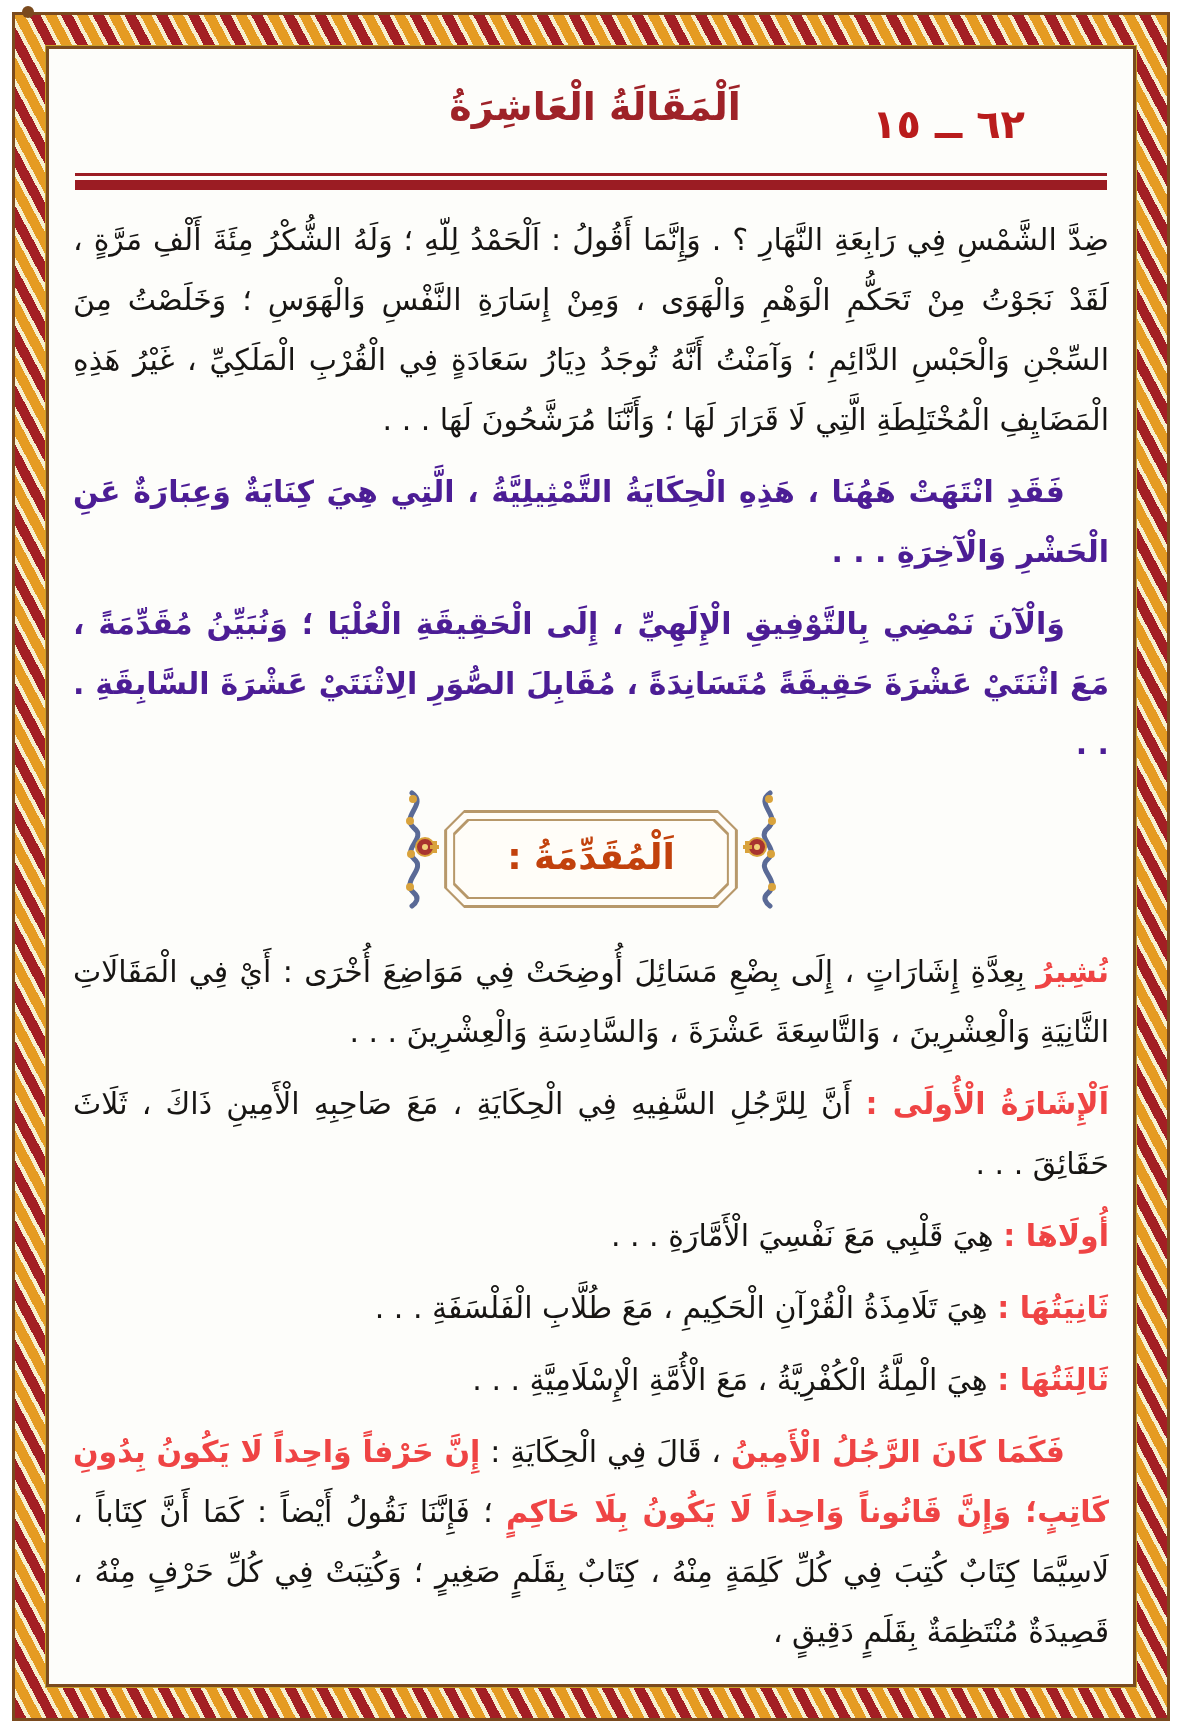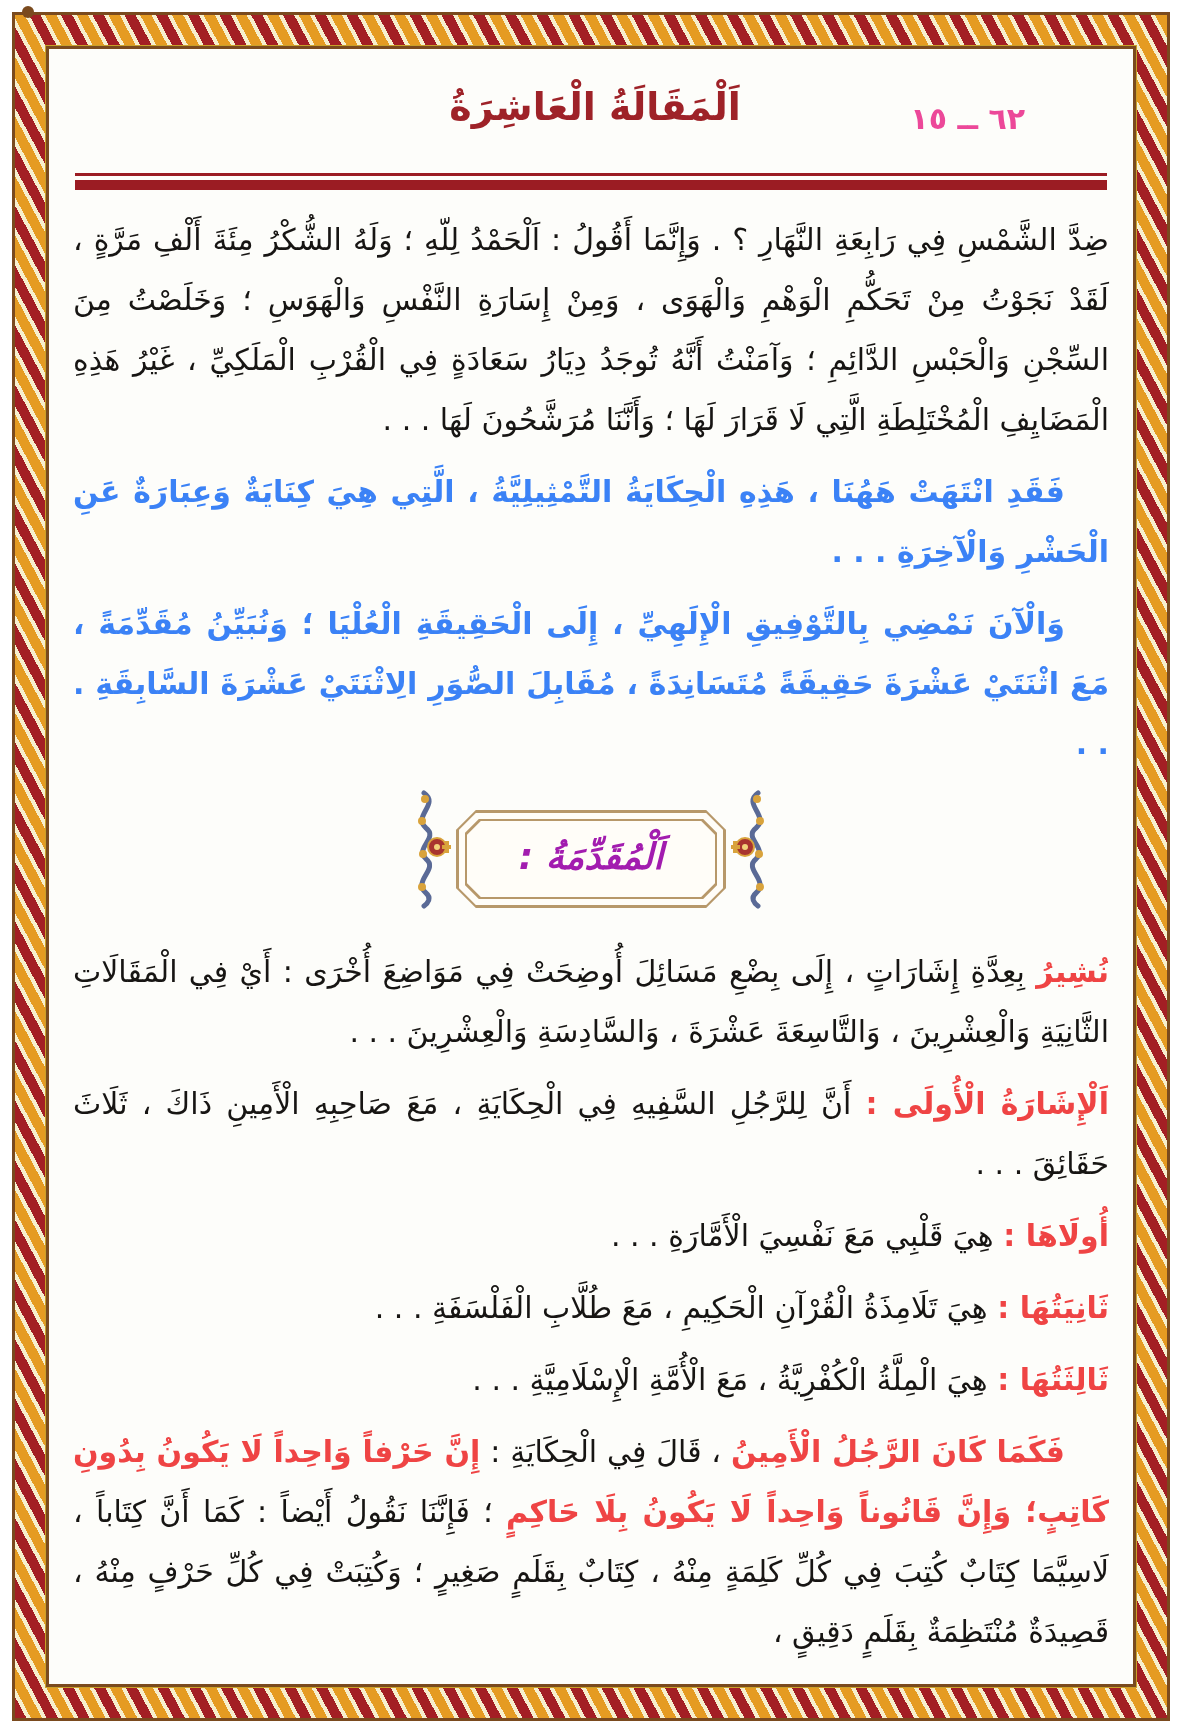--- a/index.html
+++ b/index.html
@@ -24,55 +24,55 @@
     background:#7a4a1e; border-radius:50%;
   }
   
   .content {
     position:absolute; inset:49px; padding:22px 20px 0;
     direction:rtl; color:#171513;
   }
   .header { position:relative; height:100px; }
   .page-num {
     position:absolute; right:88px; top:30px;
-    color:#ec4899; font-size:30px; font-weight:bold; letter-spacing:2px;
+    color:#b91c1c; font-size:40px; font-weight:bold; letter-spacing:2px;
   }
   .page-title {
     position:absolute; left:8px; right:0; top:14px; text-align:center;
     color:#9e2228; font-size:38px; font-weight:bold;
   }
   .rule {
     height:4px; margin:2px 6px 0;
     border-top:3px solid #9b1c23; border-bottom:10px solid #9b1c23;
   }
   .bodytext { margin-top:20px; font-size:30px; line-height:60px; text-align:justify; }
   .bodytext p { margin:0 4px 12px; }
   .indent { text-indent:44px; }
-  .redpara { color:#3b82f6; font-weight:bold; }
+  .redpara { color:#4c1d95; font-weight:bold; }
   .lead { color:#ef4444; font-weight:bold; }
   .item { margin:0 0 8px; }
   
   .cartouche-row {
     display:flex; justify-content:center; align-items:center;
     gap:4px; margin:14px 0 12px;
   }
   .oct  { clip-path:polygon(20px 0, calc(100% - 20px) 0, 100% 20px,
           100% calc(100% - 20px), calc(100% - 20px) 100%, 20px 100%,
           0 calc(100% - 20px), 0 20px); }
   .oct2 { clip-path:polygon(17px 0, calc(100% - 17px) 0, 100% 17px,
           100% calc(100% - 17px), calc(100% - 17px) 100%, 17px 100%,
           0 calc(100% - 17px), 0 17px); }
   .oct3 { clip-path:polygon(14px 0, calc(100% - 14px) 0, 100% 14px,
           100% calc(100% - 14px), calc(100% - 14px) 100%, 14px 100%,
           0 calc(100% - 14px), 0 14px); }
   .c1 { background:#b7986a; padding:3px; }
   .c2 { background:#fffdf8; padding:6px; }
   .c3 { background:#b7986a; padding:2px; }
-  .c4 { background:#fffdf8; padding:6px 52px 10px; color:#a21caf;
-        font-size:36px; font-weight:bold; white-space:nowrap;font-style:italic; }
+  .c4 { background:#fffdf8; padding:6px 52px 10px; color:#c2410c;
+        font-size:36px; font-weight:bold; white-space:nowrap; }
   .orn { flex:0 0 auto; }
   .orn.right svg { transform:scaleX(-1); }
 </style>
 </head>
 <body>
 
 <div class="page">
   <div class="frame-band"></div>
   <div class="corner-knob"></div>
   <div class="frame-inner"></div>

